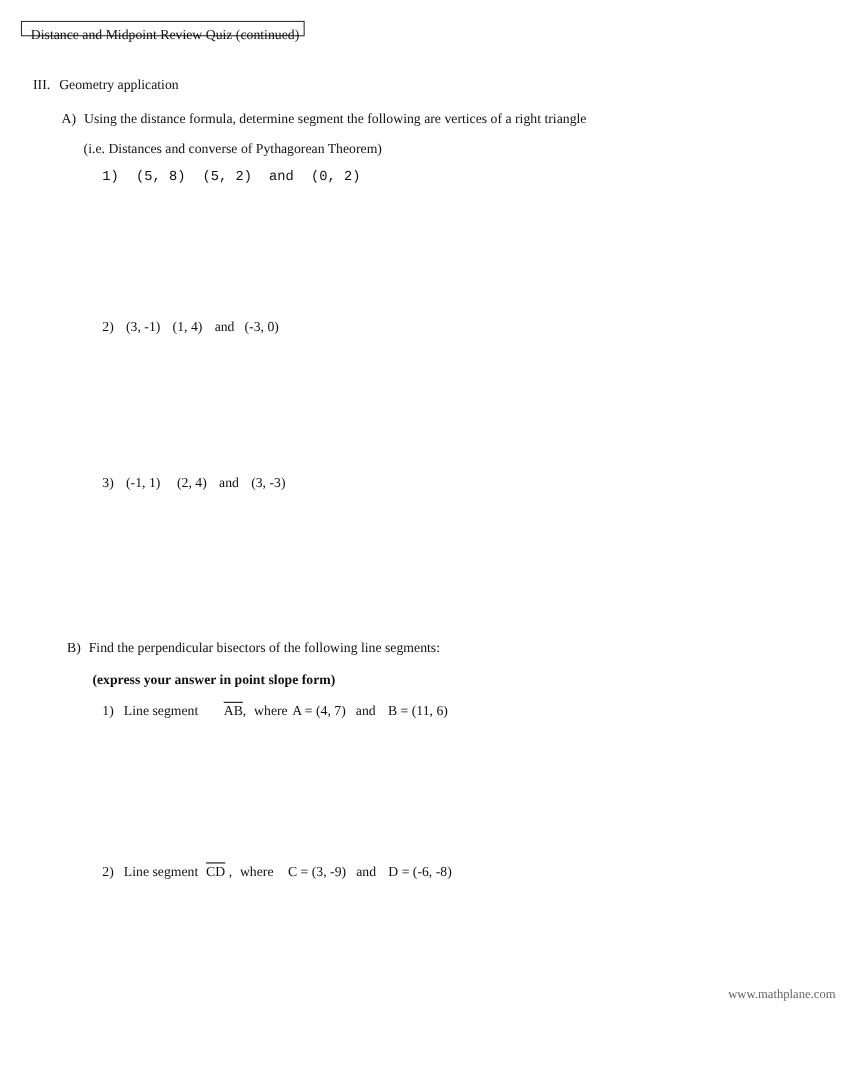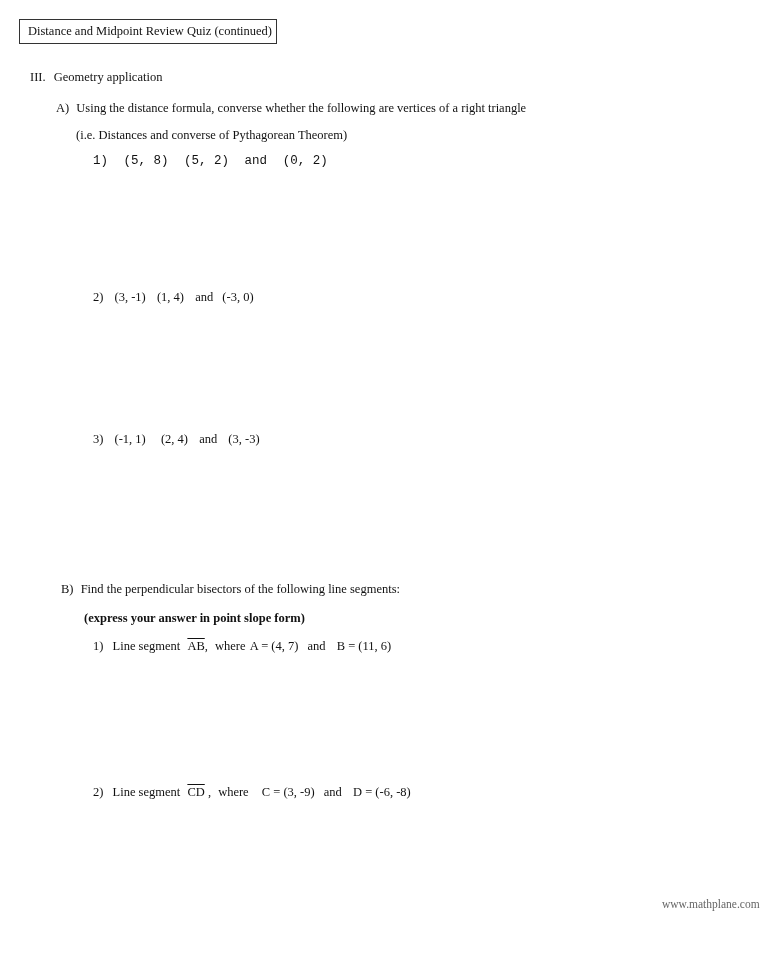--- a/index.html
+++ b/index.html
@@ -1,38 +1,38 @@
 <!DOCTYPE html>
 <html><head>
 <meta charset="utf-8">
 <style>
   html, body { margin: 0; padding: 0; background: #ffffff; }
   body { width: 777px; height: 970px; position: relative; overflow: hidden;
          font-family: "Liberation Serif", "DejaVu Serif", serif; color: #111; font-size: 12.5px; }
   .abs { position: absolute; white-space: nowrap; }
-  .title-box { left: 19px; top: 19px; width: 258px; height: 25px; border: 1px solid #333;
+  .title-box { left: 19px; top: 19px; width: 258px; height: 14px; border: 1px solid #333;
                box-sizing: border-box; padding: 4px 0 0 8px; font-size: 12.5px; }
   .ovl { text-decoration: overline; }
   .footer { color: #666; font-size: 11.5px; }
 </style>
 </head>
 <body>
 
 <div class="abs title-box">
   <span>Distance and Midpoint Review Quiz (continued)</span>
 </div>
 
 <div class="abs" style="left:30px; top:70px;">
   <span>III.</span>
   <span style="margin-left:5px">Geometry application</span>
 </div>
 
 <div class="abs" style="left:56px; top:101px;">
   <span>A)</span>
-  <span style="margin-left:4px">Using the distance formula, converse whether the following are vertices of a right triangle</span>
+  <span style="margin-left:4px">Using the distance formula, determine segment the following are vertices of a right triangle</span>
 </div>
 <div class="abs" style="left:76px; top:128px;">(i.e. Distances and converse of Pythagorean Theorem)</div>
 
 <div class="abs" style="left:93px; top:154px;font-family:Liberation Mono, monospace;">
   <span>1)</span>
   <span style="margin-left:8px">(5, 8)</span>
   <span style="margin-left:8px">(5, 2)</span>
   <span style="margin-left:8px">and</span>
   <span style="margin-left:8px">(0, 2)</span>
 </div>
@@ -55,21 +55,21 @@
 
 <div class="abs" style="left:61px; top:582px;">
   <span>B)</span>
   <span style="margin-left:4px">Find the perpendicular bisectors of the following line segments:</span>
 </div>
 <div class="abs" style="left:84px; top:611px;font-weight:bold;">(express your answer in point slope form)</div>
 
 <div class="abs" style="left:93px; top:639px;">
   <span>1)</span>
   <span style="margin-left:6px">Line segment</span>
-  <span style="margin-left:4px" class="ovl">AB</span><span>,</span>
+  <span style="margin-left:20px" class="ovl">AB</span><span>,</span>
   <span style="margin-left:4px">where</span>
   <span style="margin-left:1px">A = (4, 7)</span>
   <span style="margin-left:6px">and</span>
   <span style="margin-left:8px">B = (11, 6)</span>
 </div>
 
 <div class="abs" style="left:93px; top:785px;">
   <span>2)</span>
   <span style="margin-left:6px">Line segment</span>
   <span style="margin-left:4px" class="ovl">CD</span>

